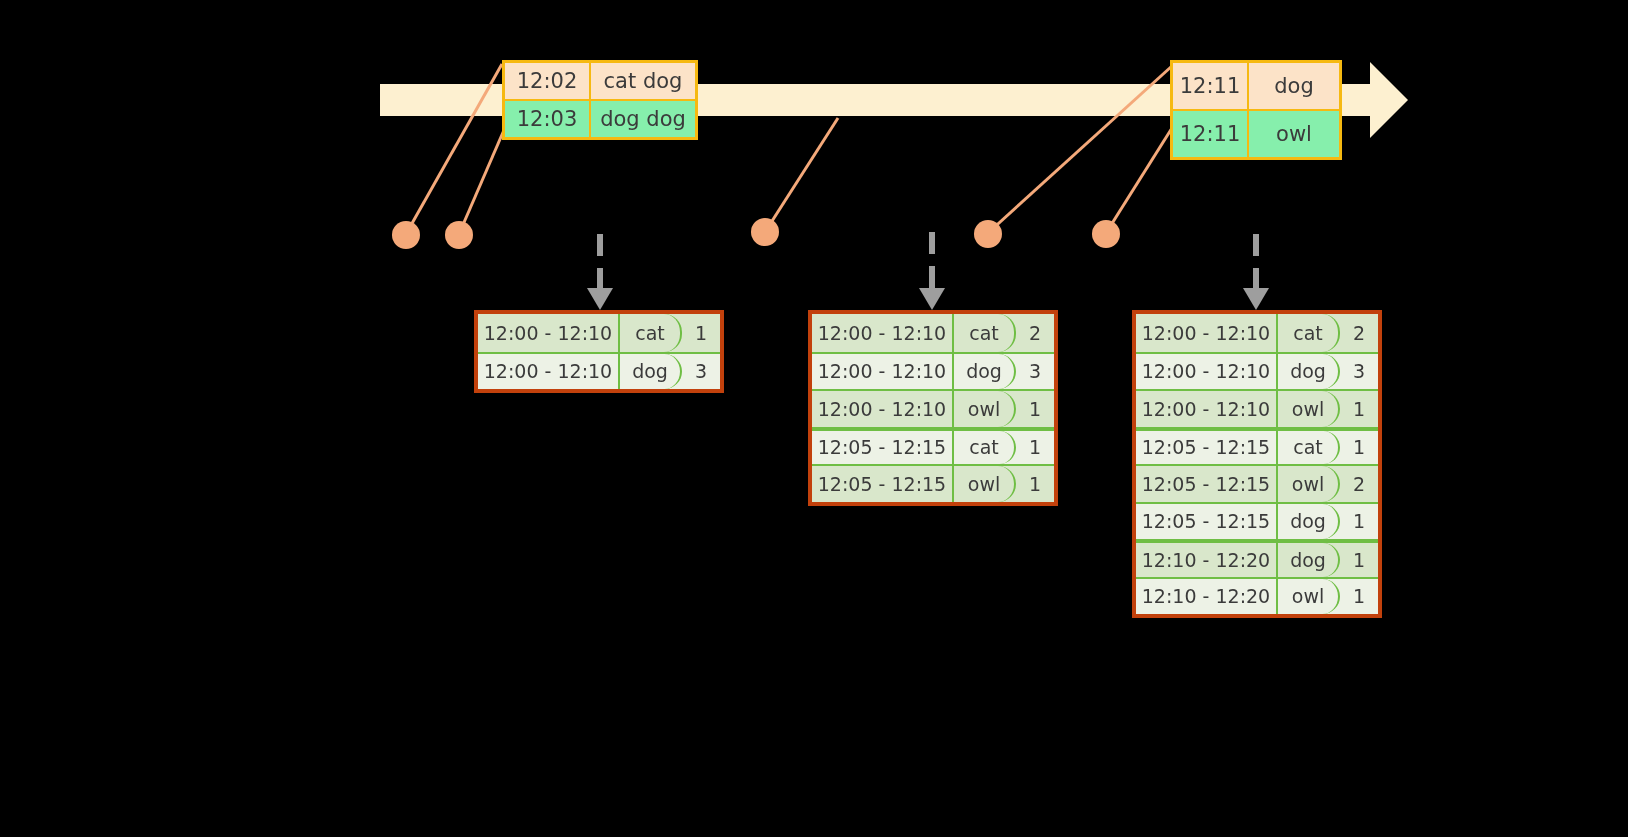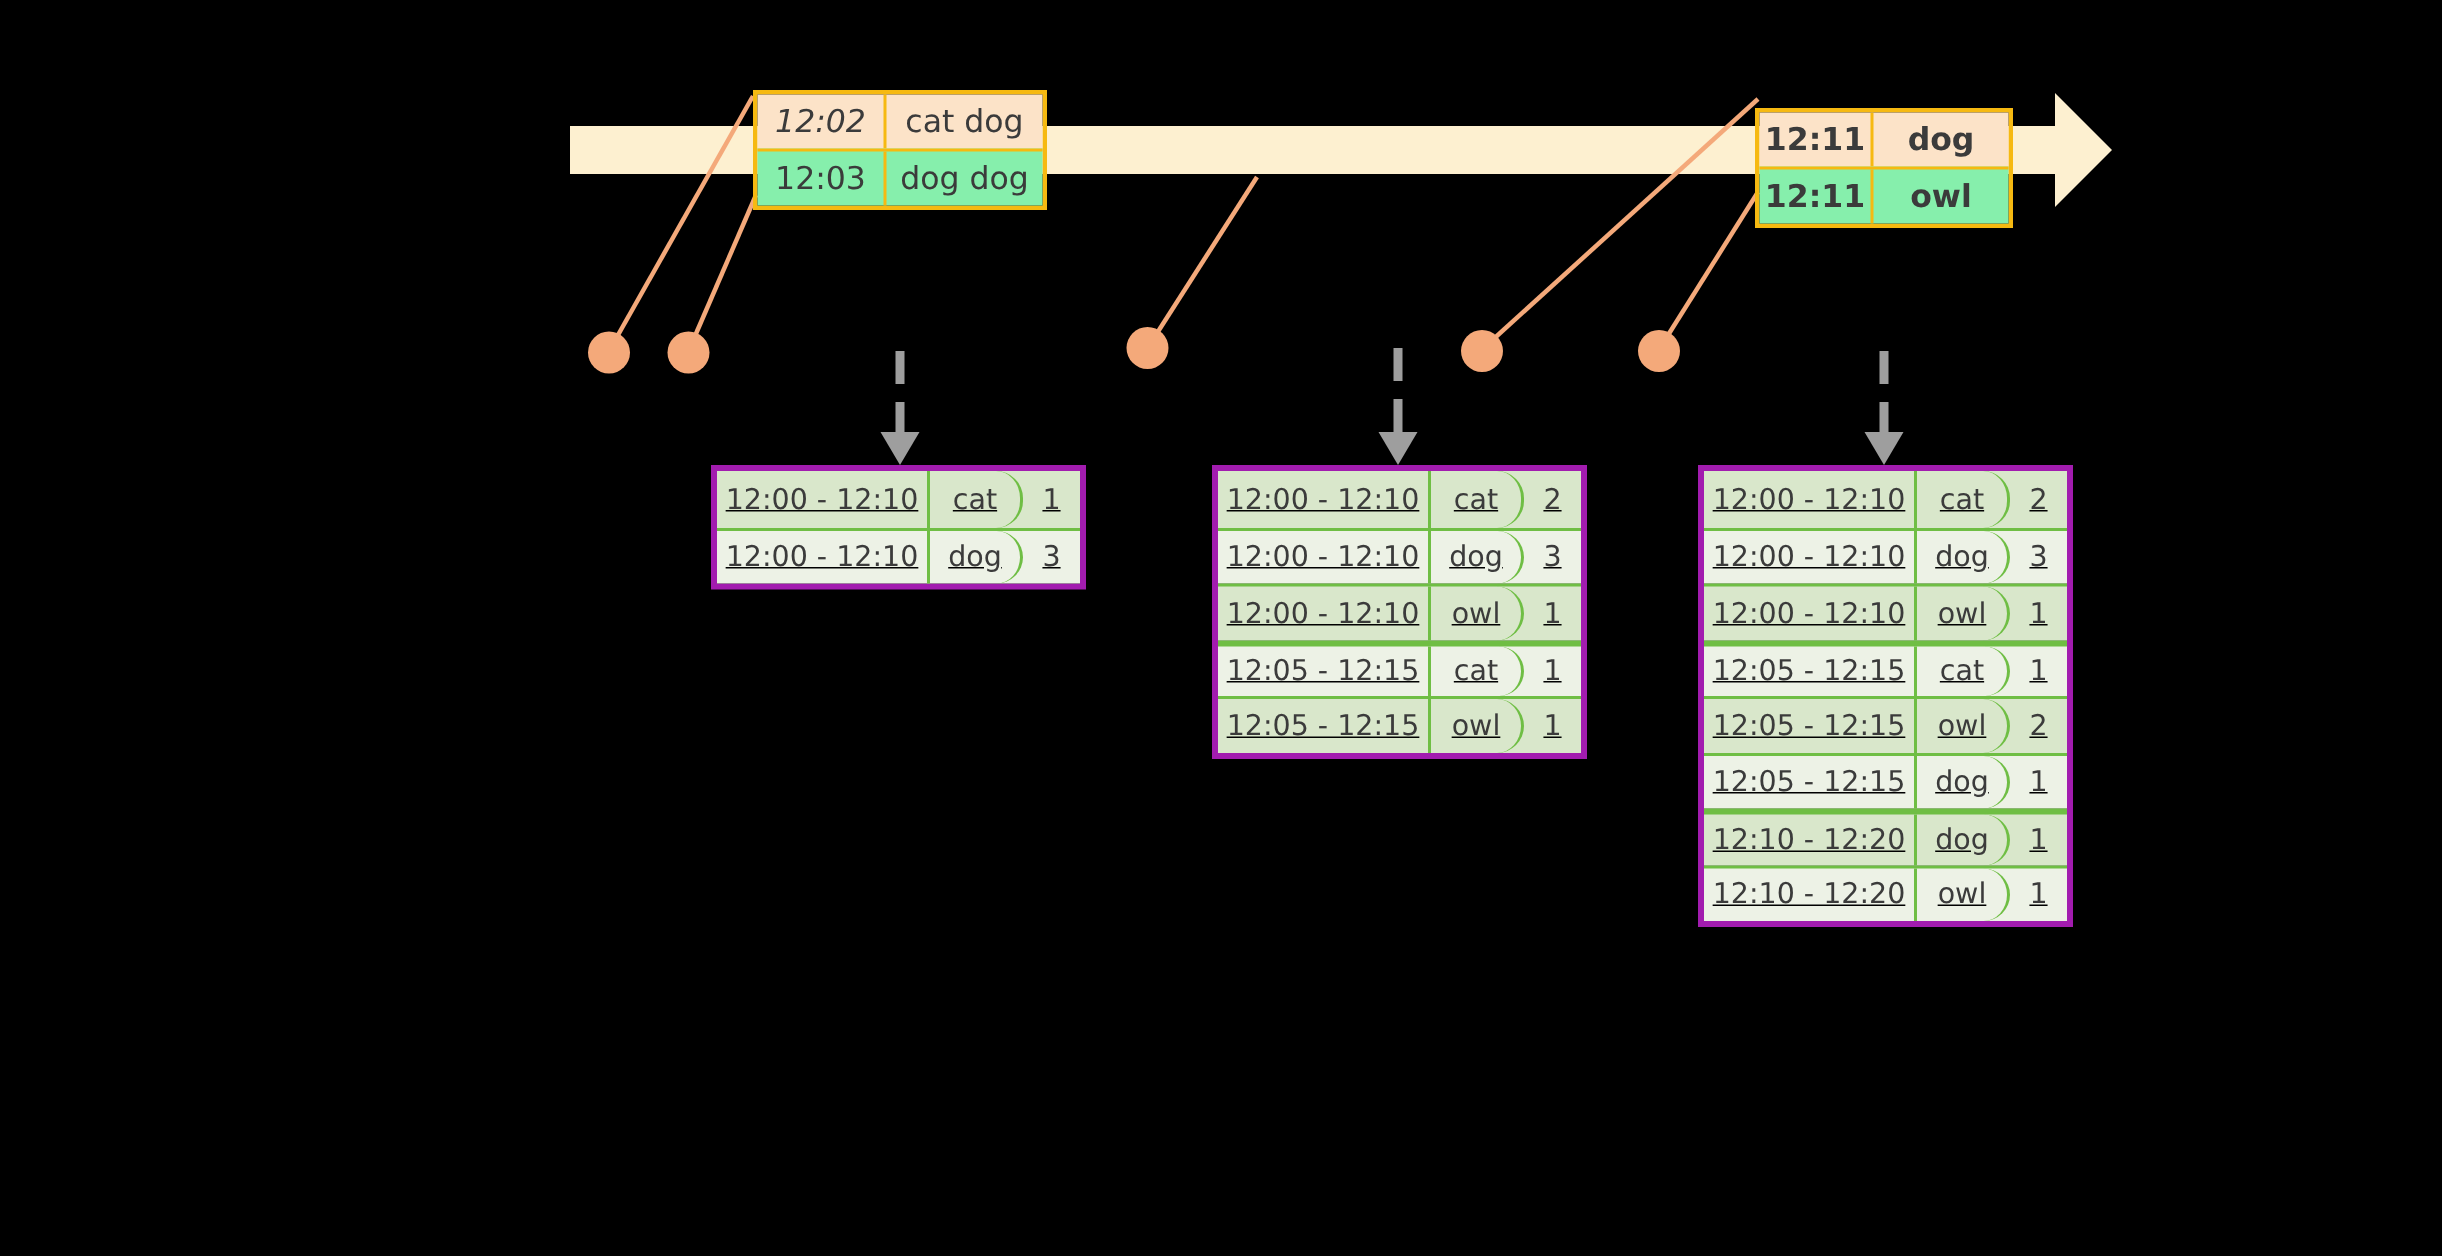--- a/index.html
+++ b/index.html
@@ -14,21 +14,21 @@
   .evt .row{display:flex;flex:1;}
   .evt .row + .row{border-top:2px solid #F6B911;}
   .evt .row.a{background:#FCE3C8;}
   .evt .row.b{background:#86efac;}
   .evt .c-time{display:flex;align-items:center;justify-content:center;
        border-right:2px solid #F6B911;color:#3b3b3b;font-size:21px;}
   .evt .c-val{display:flex;align-items:center;justify-content:center;
        color:#3b3b3b;font-size:21px;}
 
   
-  .tbl{position:absolute;border:4px solid #a21caf;box-sizing:border-box;z-index:5;text-decoration:underline;}
+  .tbl{position:absolute;border:4px solid #c2410c;box-sizing:border-box;z-index:5;}
   .tbl .trow{display:flex;height:37.5px;box-sizing:border-box;}
   .tbl .trow.odd{background:#D9E7CB;}
   .tbl .trow.even{background:#EDF2E6;}
   .tbl .trow + .trow{border-top:2px solid #6FBE44;}
   .tbl .trow.grp{border-top:4px solid #6FBE44;}
   .tbl .cell{display:flex;align-items:center;justify-content:center;
        color:#3b3b3b;font-size:19px;box-sizing:border-box;}
   .tbl .c-win{border-right:2px solid #6FBE44;}
   .tbl .c-key{border-right:2px solid #6FBE44;border-radius:18px;}
 </style>
@@ -67,31 +67,31 @@
     </g>
     <g fill="#9E9E9E">
       <polygon points="587,288 613,288 600,310"></polygon>
       <polygon points="919,288 945,288 932,310"></polygon>
       <polygon points="1243,288 1269,288 1256,310"></polygon>
     </g>
   </svg>
 
   <div class="evt" style="left:502px;top:60px;width:196px;height:80px;">
     <div class="row a">
-      <div class="cell c-time" style="width:84px;font-style:italic;">12:02</div>
+      <div class="cell c-time" style="width:84px;">12:02</div>
       <div class="cell c-val" style="flex:1;text-align:right;">cat dog</div>
     </div>
     <div class="row b">
       <div class="cell c-time" style="width:84px;">12:03</div>
       <div class="cell c-val" style="flex:1;border-radius:18px;">dog dog</div>
     </div>
   </div>
 
 
-  <div class="evt" style="left:1170px;top:72px;width:172px;height:80px;font-weight:bold;">
+  <div class="evt" style="left:1170px;top:60px;width:172px;height:100px;">
     <div class="row a">
       <div class="cell c-time" style="width:74px;">12:11</div>
       <div class="cell c-val" style="flex:1;">dog</div>
     </div>
     <div class="row b">
       <div class="cell c-time" style="width:74px;">12:11</div>
       <div class="cell c-val" style="flex:1;">owl</div>
     </div>
   </div>
 

